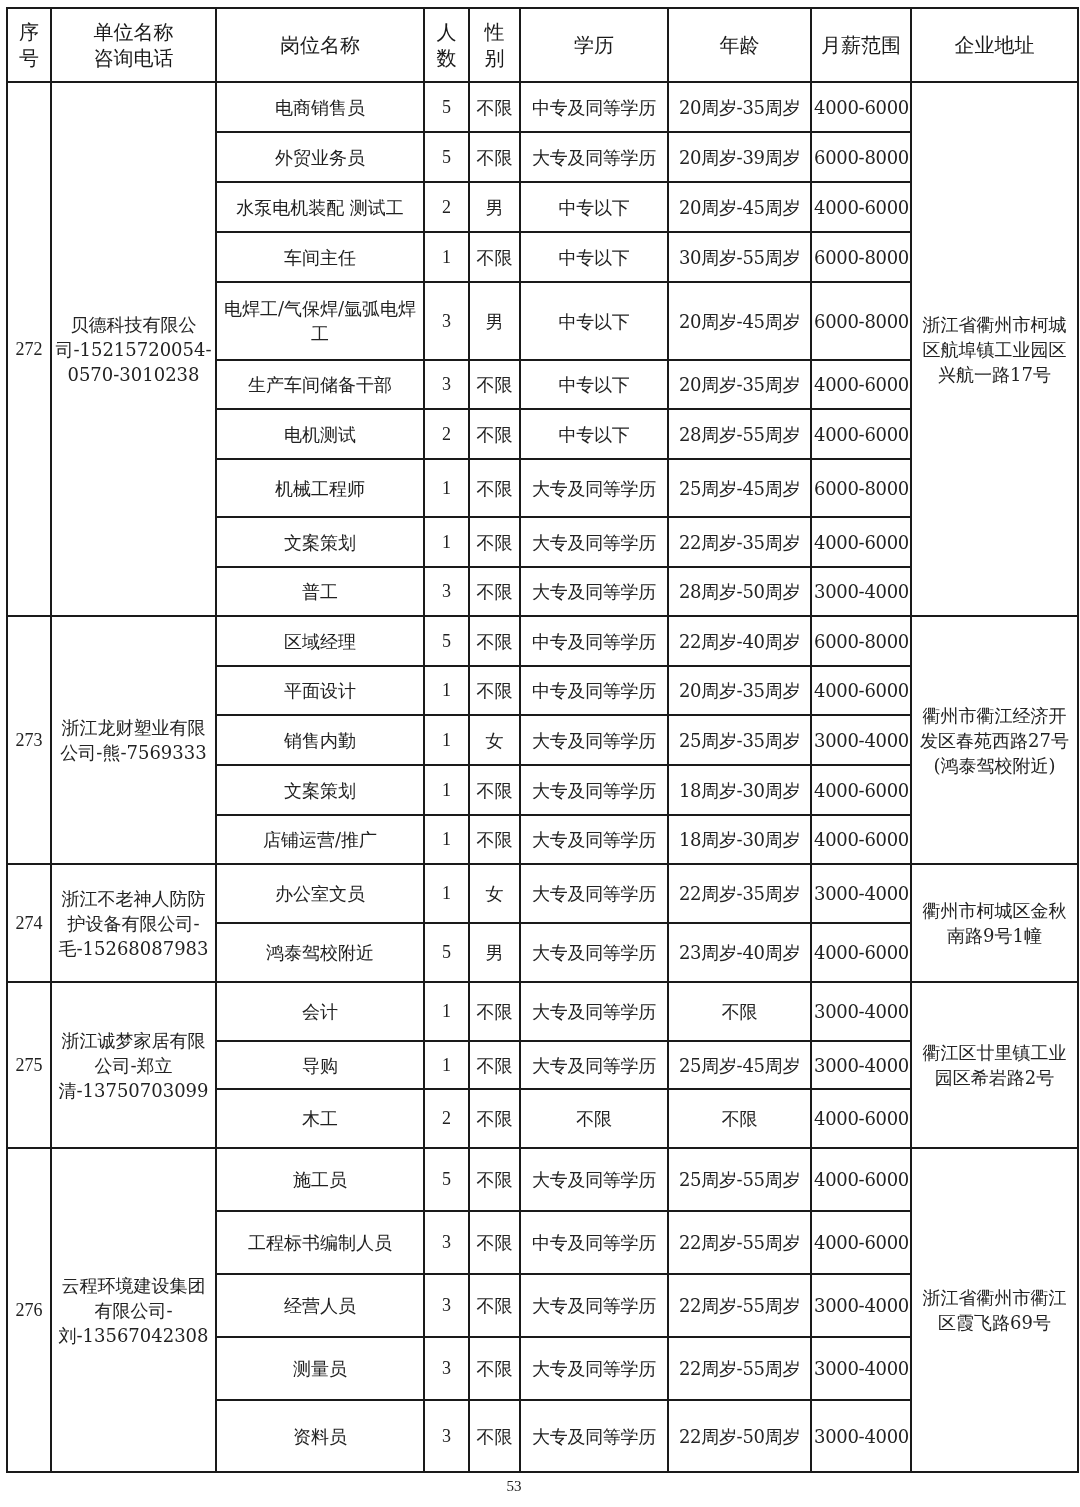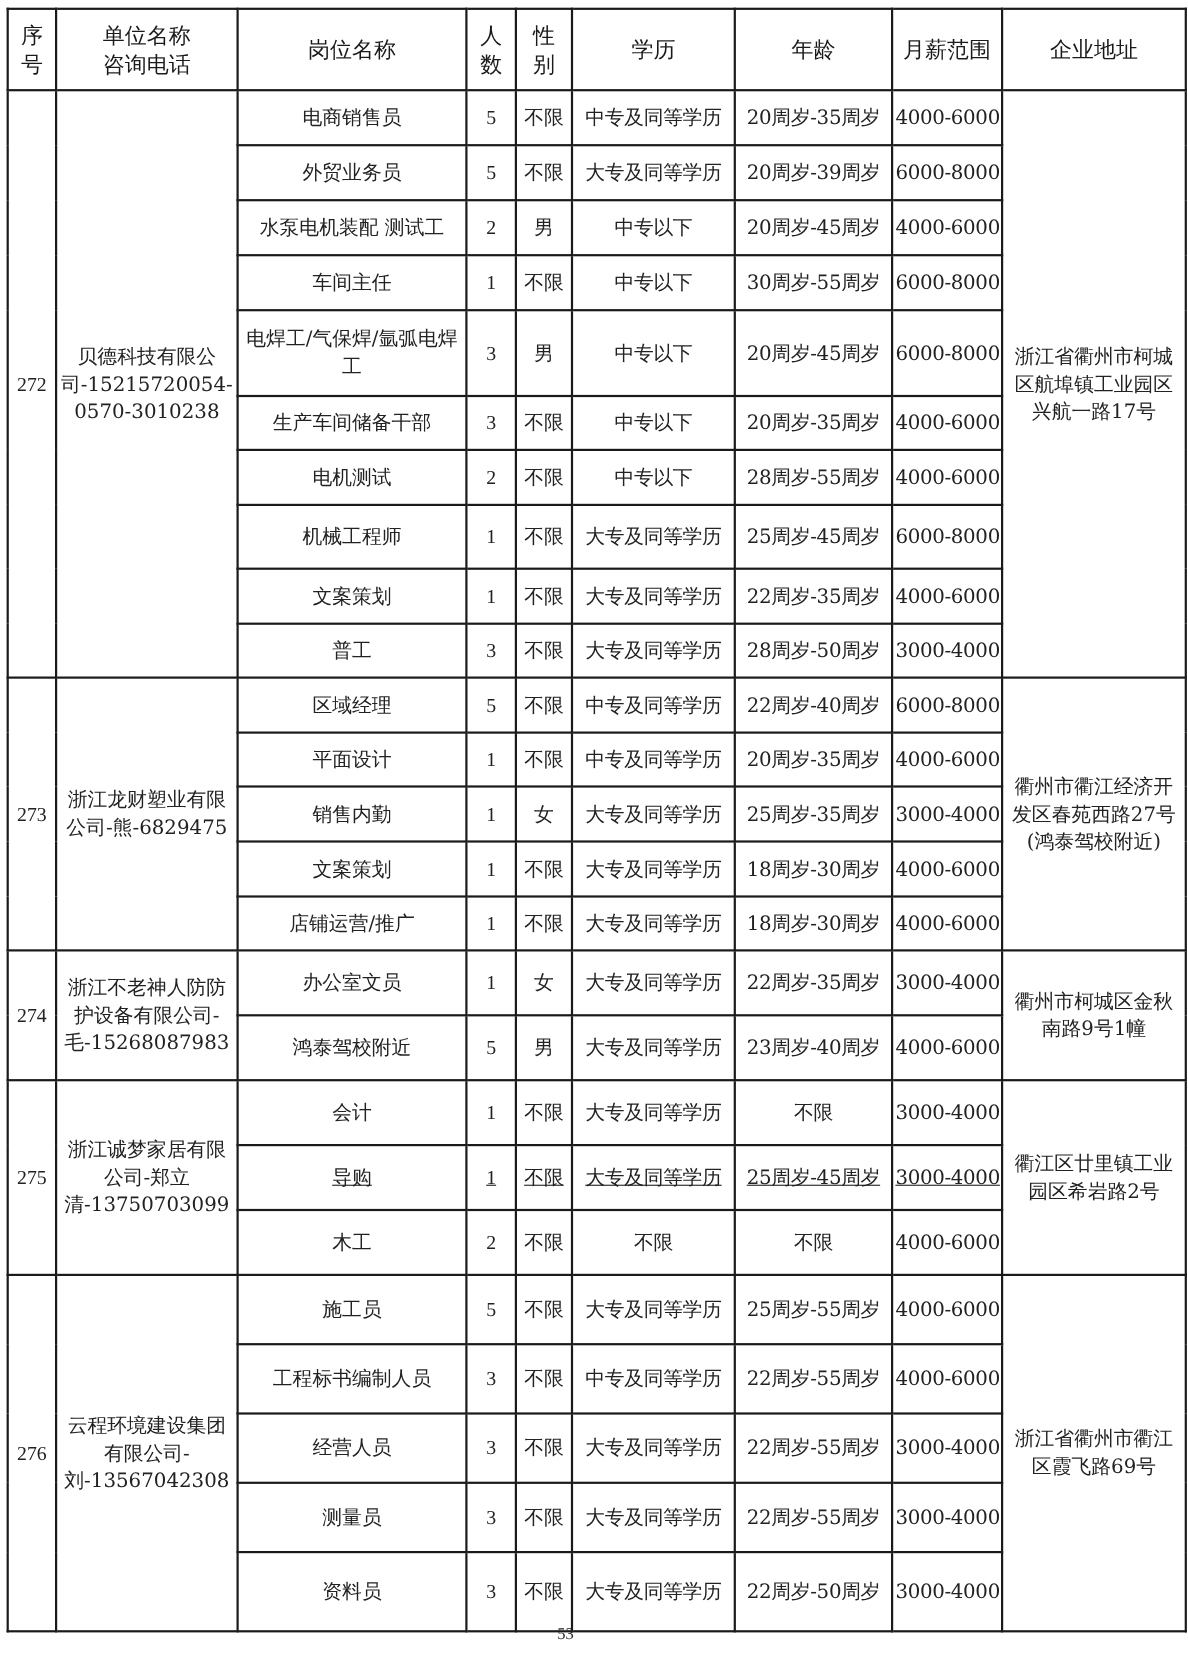--- a/index.html
+++ b/index.html
@@ -130,21 +130,21 @@
       <tr style="height: 49px;">
         <td class="pos">普工</td>
         <td class="num">3</td>
         <td class="gender">不限</td>
         <td class="edu">大专及同等学历</td>
         <td class="age">28周岁-50周岁</td>
         <td class="sal">3000-4000</td>
       </tr>
       <tr style="height: 50px;">
         <td class="seq" rowspan="5">273</td>
-        <td class="company" rowspan="5">浙江龙财塑业有限公司-熊-6829475</td>
+        <td class="company" rowspan="5">浙江龙财塑业有限公司-熊-7569333</td>
         <td class="pos">区域经理</td>
         <td class="num">5</td>
         <td class="gender">不限</td>
         <td class="edu">中专及同等学历</td>
         <td class="age">22周岁-40周岁</td>
         <td class="sal">6000-8000</td>
         <td class="address" rowspan="5">衢州市衢江经济开发区春苑西路27号(鸿泰驾校附近)</td>
       </tr>
       <tr style="height: 49px;">
         <td class="pos">平面设计</td>
@@ -201,21 +201,21 @@
         <td class="seq" rowspan="3">275</td>
         <td class="company" rowspan="3">浙江诚梦家居有限公司-郑立清-13750703099</td>
         <td class="pos">会计</td>
         <td class="num">1</td>
         <td class="gender">不限</td>
         <td class="edu">大专及同等学历</td>
         <td class="age">不限</td>
         <td class="sal">3000-4000</td>
         <td class="address" rowspan="3">衢江区廿里镇工业园区希岩路2号</td>
       </tr>
-      <tr style="height: 59px; text-decoration: underline;">
+      <tr style="height: 48px;">
         <td class="pos">导购</td>
         <td class="num">1</td>
         <td class="gender">不限</td>
         <td class="edu">大专及同等学历</td>
         <td class="age">25周岁-45周岁</td>
         <td class="sal">3000-4000</td>
       </tr>
       <tr style="height: 59px;">
         <td class="pos">木工</td>
         <td class="num">2</td>

